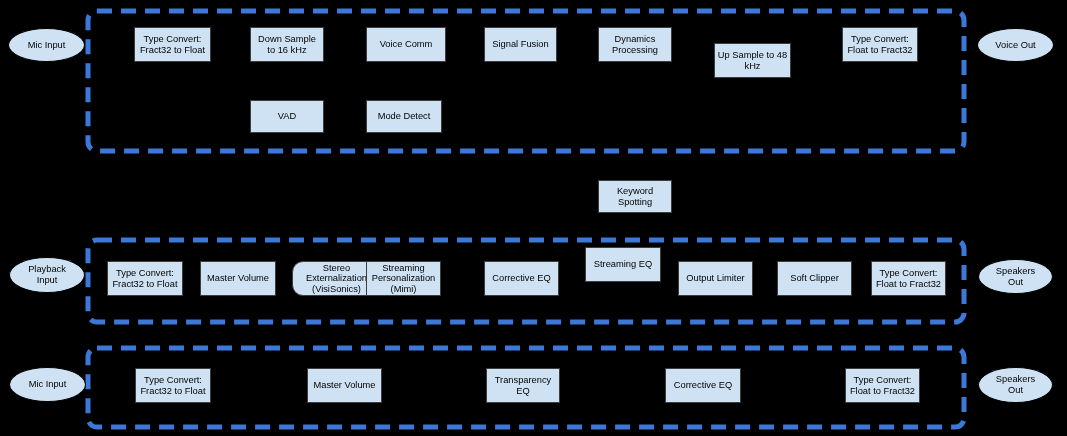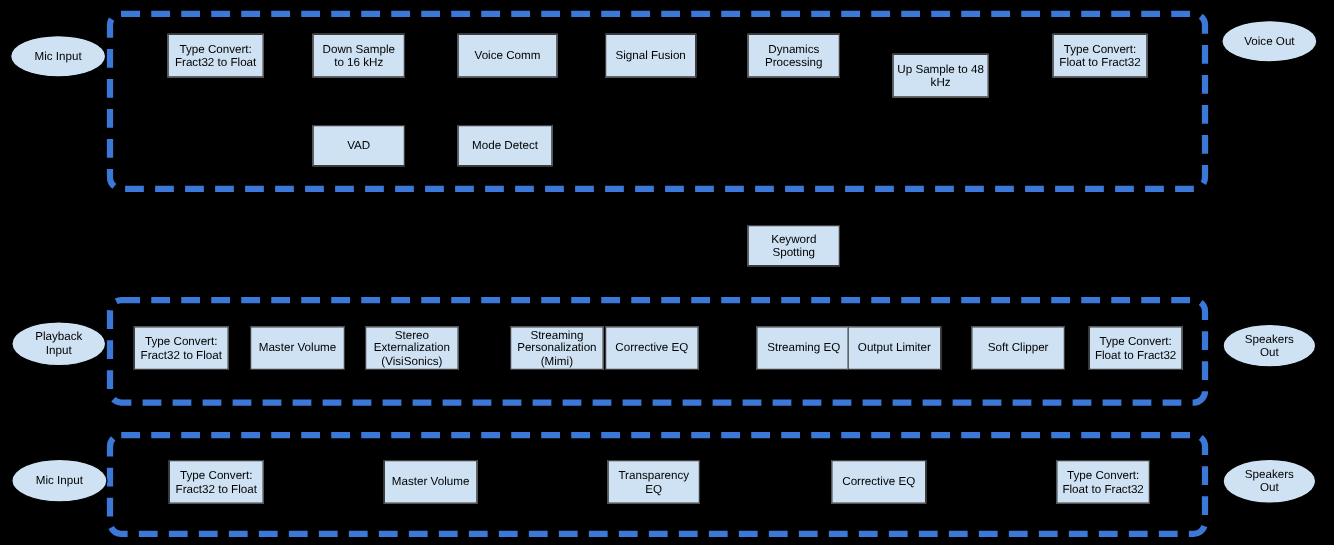--- a/index.html
+++ b/index.html
@@ -68,32 +68,32 @@
   <div class="block" style="left:250px; top:27px; width:74px; height:35px;">Down Sample to 16 kHz</div>
   <div class="block" style="left:366px; top:27px; width:80px; height:35px;">Voice Comm</div>
   <div class="block" style="left:484px; top:27px; width:73px; height:35px;">Signal Fusion</div>
   <div class="block" style="left:598px; top:27px; width:74px; height:35px;">Dynamics Processing</div>
   <div class="block" style="left:714px; top:27px; width:77px; height:35px;margin-top:16px;">Up Sample to 48 kHz</div>
   <div class="block" style="left:842px; top:27px; width:76px; height:35px;">Type Convert: Float to Fract32</div>
 
   <div class="block" style="left:250px; top:100px; width:74px; height:33px;">VAD</div>
   <div class="block" style="left:366px; top:100px; width:76px; height:33px;">Mode Detect</div>
 
-  <div class="terminal" style="left:977px; top:16px; width:77px; height:34px;">Voice Out</div>
+  <div class="terminal" style="left:977px; top:28px; width:77px; height:34px;">Voice Out</div>
 
   <div class="block" style="left:598px; top:180px; width:74px; height:33px;">Keyword Spotting</div>
 
   <div class="terminal" style="left:9px; top:257px; width:76px; height:36px;">Playback Input</div>
 
   <div class="block" style="left:107px; top:261px; width:76px; height:35px;">Type Convert: Fract32 to Float</div>
   <div class="block" style="left:200px; top:261px; width:76px; height:35px;">Master Volume</div>
-  <div class="block" style="left:292px; top:261px; width:75px; height:35px;">Stereo Externalization (VisiSonics)</div>
-  <div class="block" style="left:366px; top:261px; width:75px; height:35px;margin-left:42px;">Streaming Personalization (Mimi)</div>
+  <div class="block" style="left:292px; top:261px; width:89px; height:35px;border-radius:11px;">Stereo Externalization (VisiSonics)</div>
+  <div class="block" style="left:366px; top:261px; width:75px; height:35px;">Streaming Personalization (Mimi)</div>
   <div class="block" style="left:484px; top:261px; width:75px; height:35px;">Corrective EQ</div>
-  <div class="block" style="left:585px; top:261px; width:76px; height:35px;margin-left:20px;">Streaming EQ</div>
+  <div class="block" style="left:585px; top:247px; width:76px; height:35px;">Streaming EQ</div>
   <div class="block" style="left:678px; top:261px; width:75px; height:35px;">Output Limiter</div>
   <div class="block" style="left:777px; top:261px; width:75px; height:35px;">Soft Clipper</div>
   <div class="block" style="left:871px; top:261px; width:75px; height:35px;">Type Convert: Float to Fract32</div>
 
   <div class="terminal" style="left:978px; top:259px; width:75px; height:35px;">Speakers Out</div>
 
   <div class="terminal" style="left:9px; top:367px; width:77px; height:35px;">Mic Input</div>
 
   <div class="block" style="left:135px; top:368px; width:76px; height:35px;">Type Convert: Fract32 to Float</div>
   <div class="block" style="left:307px; top:368px; width:75px; height:35px;">Master Volume</div>

